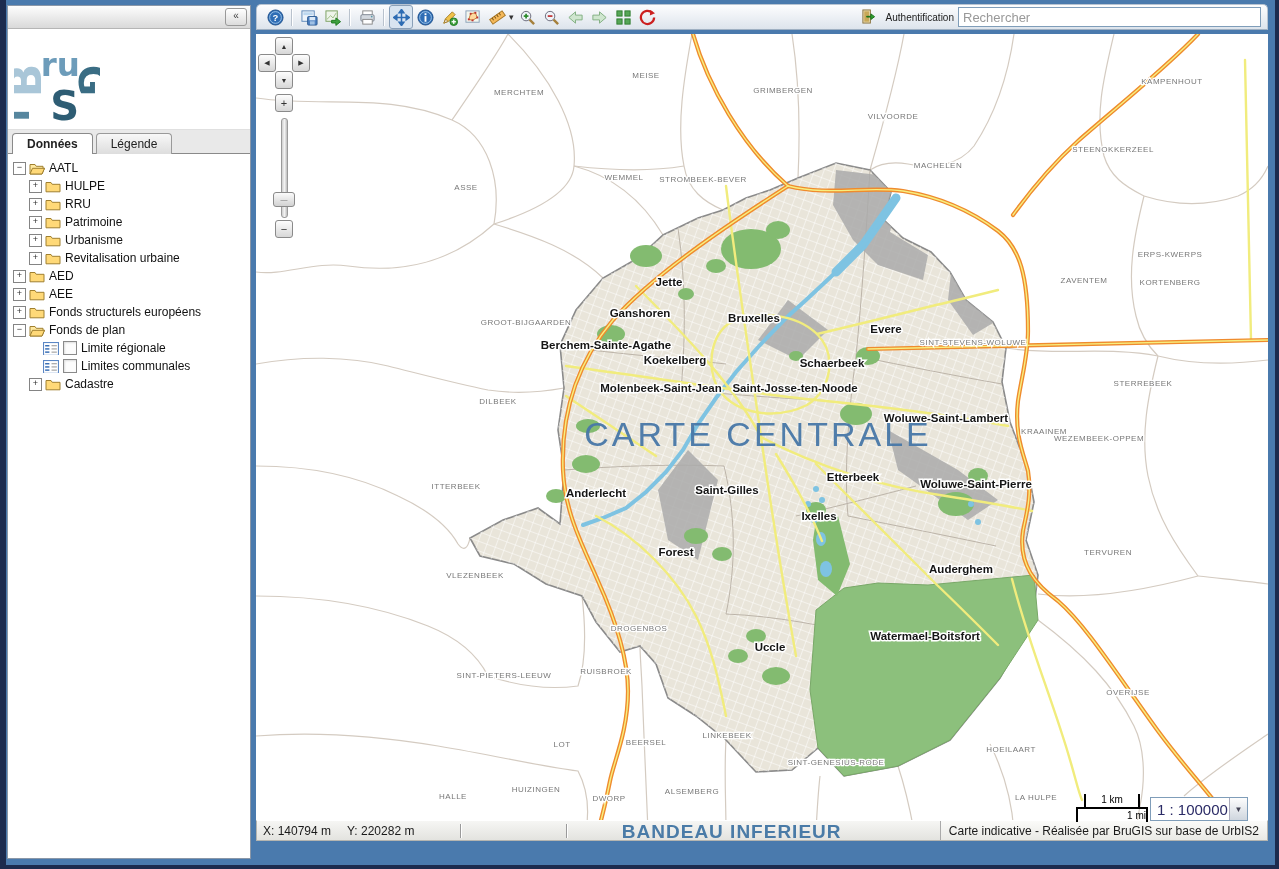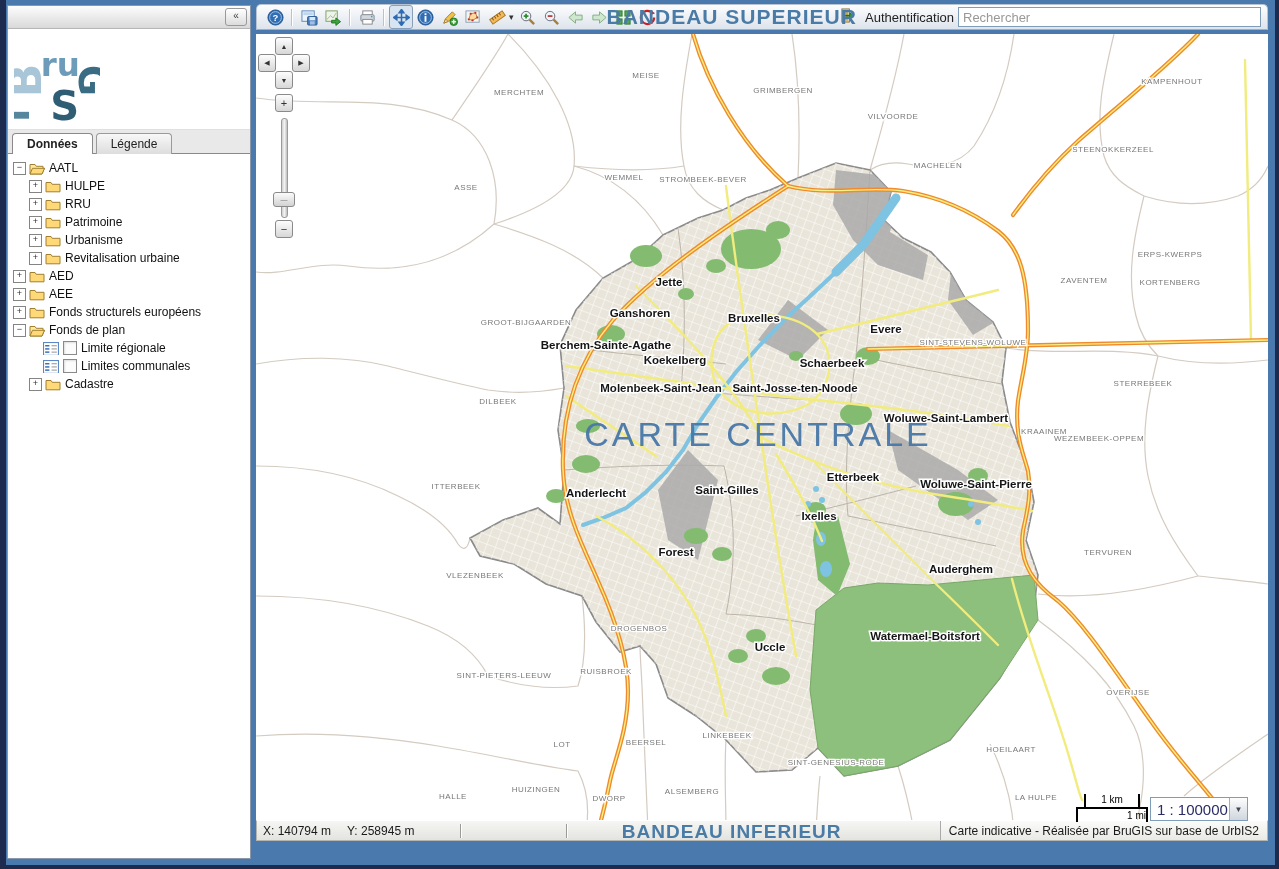--- a/index.html
+++ b/index.html
@@ -35,21 +35,21 @@
     border-radius:5px 5px 0 0;display:flex;align-items:center;padding:0 6px;box-sizing:border-box;}
   .tbtn{width:22px;height:22px;display:flex;align-items:center;justify-content:center;border:1px solid transparent;
     border-radius:3px;cursor:pointer;flex:none;}
   .tbtn.active{border:1px solid #8aa0b8;background:#d8e4f0;}
   .tbtn svg{width:17px;height:17px;}
   .tsep{width:1px;height:17px;background:#b9c2cd;border-right:1px solid #fff;margin:0 4px;flex:none;}
   .caret{font-size:9px;color:#333;margin:0 2px 0 0;cursor:pointer;}
   .tb-title{position:absolute;left:47%;transform:translateX(-50%);color:#4a7ba7;font-weight:bold;
     font-size:21px;letter-spacing:1px;white-space:nowrap;}
   .tb-right{margin-left:auto;display:flex;align-items:center;gap:4px;}
-  .auth{display:flex;align-items:center;gap:10px;font-size:13px;color:#222;cursor:pointer;}
+  .auth{display:flex;align-items:center;gap:10px;font-size:10px;color:#222;cursor:pointer;}
   .auth svg{width:15px;height:15px;}
   .search{width:293px;height:18px;border:1px solid #7f9db9;font-size:13px;padding:0 4px;color:#ec4899;}
   .search::placeholder{color:#999;}
   
   .map-wrap{position:absolute;top:30px;left:4px;right:4px;bottom:31px;background:#fff;overflow:hidden;}
   .map-wrap svg.map{position:absolute;inset:0;width:100%;height:100%;}
   .navbtn{position:absolute;width:16px;height:16px;border:1px solid #8a8a8a;border-radius:3px;
     background:linear-gradient(#fdfdfd,#d7d7d7);font-size:7px;color:#333;display:flex;align-items:center;justify-content:center;cursor:pointer;z-index:5;}
   .slider-track{position:absolute;left:25px;top:84px;width:5px;height:98px;background:linear-gradient(90deg,#cfcfcf,#f2f2f2,#bdbdbd);
     border:1px solid #9a9a9a;border-radius:3px;z-index:5;}
@@ -348,21 +348,20 @@
               <rect x="10.5" y="10.5" width="5.5" height="5.5"></rect>
             </g>
           </svg>
         </span>
         <span class="tbtn">
           <svg viewBox="0 0 18 18">
             <path d="M14,4 A7,7 0 1 0 16,9" fill="none" stroke="#cc2020" stroke-width="2.4"></path>
             <path d="M12,1 L17,4.5 L11.5,7 z" fill="#cc2020"></path>
           </svg>
         </span>
-        <div class="tb-title">BANDEAU SUPERIEUR</div>
       <div class="tb-right">
         <div class="auth">
           <span id="auth-icon"><svg viewBox="0 0 16 16">
                 <rect x="2" y="1" width="8" height="14" fill="#e8d8a8" stroke="#8a7340"></rect>
                 <rect x="3.5" y="2.5" width="5" height="11" fill="#c8a858"></rect>
                 <path d="M6,7.8 h4.5 v-2.6 l4,3 -4,3 v-2.6 h-4.5 z" fill="#2fa02f" stroke="#187018"></path>
               </svg></span>
           <span>Authentification</span>
         </div>
         <input class="search" type="text" placeholder="Rechercher" style="">
@@ -592,20 +591,20 @@
         <div class="sb-mi">1 mi</div>
       </div>
       <div class="scaleselect">
         <span class="val">1 : 100000</span>
         <span class="dd">▼</span>
       </div>
     </div>
 
     <div class="statusbar">
       <span class="sb-item" style="left:6px;">X: 140794 m</span>
-      <span class="sb-item" style="left:90px;">Y: 258945 m</span>
+      <span class="sb-item" style="left:90px;">Y: 220282 m</span>
       <span class="sb-sep" style="left:203px;"></span>
       <span class="sb-sep" style="left:309px;"></span>
       <span class="sb-title">BANDEAU INFERIEUR</span>
       <span class="sb-attr">Carte indicative - Réalisée par BruGIS sur base de UrbIS2</span>
     </div>
   </div>
 </div>
 
 </body></html>

